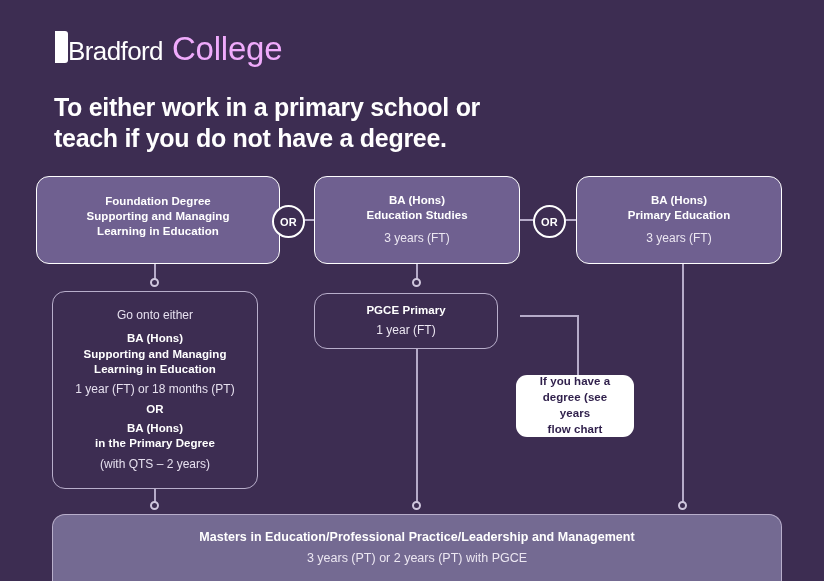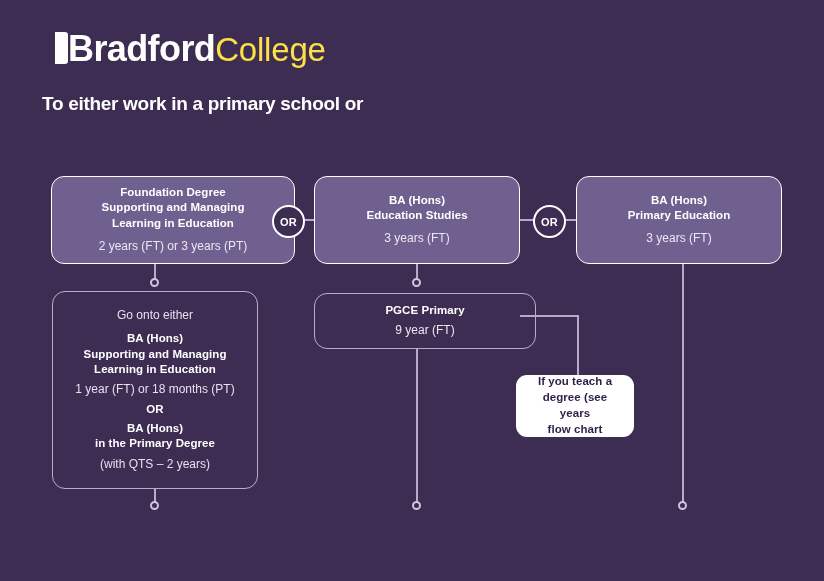--- a/index.html
+++ b/index.html
@@ -34,41 +34,42 @@
     display: inline-block;
     width: 13px;
     height: 32px;
     background: #ffffff;
     border-radius: 0 3px 3px 0;
     margin-right: 1px;
     position: relative;
     top: 3px;
   }
   .logo-bold {
-    font-size: 36px;
-    font-weight: 700;
+    font-size: 26px;
+    font-weight: 400;
     color: #ffffff;
     letter-spacing: -0.6px;
     margin-left: -1px;
   }
   .logo-light {
     font-size: 33px;
     font-weight: 300;
-    color: #fde047;
+    color: #f0abfc;
     letter-spacing: -0.2px;
+    margin-left: 9px;
   }
 
   
   .heading {
     position: absolute;
-    left: 42px;
+    left: 54px;
     top: 92px;
     width: 560px;
     color: #ffffff;
-    font-size: 19px;
+    font-size: 25px;
     font-weight: 700;
     line-height: 1.22;
     letter-spacing: -0.3px;
   }
   .heading .line { display: block; }
 
   
   .box {
     position: absolute;
     box-sizing: border-box;
@@ -101,25 +102,25 @@
   .t-reg {
     font-weight: 400;
     font-size: 12px;
     line-height: 1.4;
     color: #ece7f2;
   }
   .spacer-sm { height: 7px; }
   .spacer-xs { height: 4px; }
 
   
-  #box-foundation { left: 51px;  top: 176px; width: 244px; height: 88px; }
+  #box-foundation { left: 36px;  top: 176px; width: 244px; height: 88px; }
   #box-education  { left: 314px; top: 176px; width: 206px; height: 88px; }
   #box-primary    { left: 576px; top: 176px; width: 206px; height: 88px; }
   #box-goonto     { left: 52px;  top: 291px; width: 206px; height: 198px; }
-  #box-pgce       { left: 314px; top: 293px; width: 222px; height: 56px; }
+  #box-pgce       { left: 314px; top: 293px; width: 184px; height: 56px; }
   #box-callout    { left: 516px; top: 375px; width: 118px; height: 62px; }
   #box-masters    { left: 52px;  top: 514px; width: 730px; height: 67px;
                     border-radius: 13px 13px 0 0; border-bottom: none; }
 
   #box-goonto .t-reg  { font-size: 12px; color: #e6e0ef; }
   #box-goonto .t-bold { font-size: 11.5px; }
 
   #box-masters .t-bold { font-size: 12.5px; }
   #box-masters .t-reg  { font-size: 12.5px; }
 
@@ -167,20 +168,21 @@
 <div id="canvas">
 
   <div class="logo">
     <span class="logo-mark"></span>
       <span class="logo-bold">Bradford</span>
       <span class="logo-light">College</span>
   </div>
 
   <div class="heading">
     <span class="line">To either work in a primary school or</span>
+    <span class="line">teach if you do not have a degree.</span>
   </div>
 
   <div class="hline" style="left:258px; top:219px; width:20px;"></div>
   <div class="hline" style="left:301px; top:219px; width:15px;"></div>
   <div class="hline" style="left:520px; top:219px; width:20px;"></div>
   <div class="hline" style="left:563px; top:219px; width:15px;"></div>
 
   <div class="vline" style="left:154px; top:264px; height:16px;"></div>
   <div class="vline" style="left:416px; top:264px; height:16px;"></div>
   <div class="vline" style="left:682px; top:264px; height:240px;"></div>
@@ -196,21 +198,20 @@
   <div class="ring" style="left:678px; top:501px;"></div>
 
   <div class="hline" style="left:520px; top:315px; width:58px;"></div>
   <div class="vline" style="left:577px; top:315px; height:62px;"></div>
 
   <div class="box filled" id="box-foundation">
     <div class="t-bold">Foundation Degree</div>
     <div class="t-bold">Supporting and Managing</div>
     <div class="t-bold">Learning in Education</div>
     <div class="spacer-sm"></div>
-    <div class="t-reg">2 years (FT) or 3 years (PT)</div>
   </div>
 
   <div class="box filled" id="box-education">
     <div class="t-bold">BA (Hons)</div>
     <div class="t-bold">Education Studies</div>
     <div class="spacer-sm"></div>
     <div class="t-reg">3 years (FT)</div>
   </div>
 
   <div class="box filled" id="box-primary">
@@ -236,23 +237,28 @@
     <div class="spacer-xs"></div>
     <div class="t-bold">BA (Hons)</div>
     <div class="t-bold">in the Primary Degree</div>
     <div class="spacer-xs"></div>
     <div class="t-reg">(with QTS – 2 years)</div>
   </div>
 
   <div class="box outline" id="box-pgce">
     <div class="t-bold">PGCE Primary</div>
     <div class="spacer-xs"></div>
-    <div class="t-reg">9 year (FT)</div>
+    <div class="t-reg">1 year (FT)</div>
   </div>
 
   <div class="box callout" id="box-callout">
-    <div class="t-bold">If you teach a</div>
+    <div class="t-bold">If you have a</div>
     <div class="t-bold">degree (see years</div>
     <div class="t-bold">flow chart</div>
   </div>
 
+  <div class="box master" id="box-masters">
+    <div class="t-bold">Masters in Education/Professional Practice/Leadership and Management</div>
+    <div class="spacer-xs"></div>
+    <div class="t-reg">3 years (PT) or 2 years (PT) with PGCE</div>
+  </div>
 
 </div>
 
 </body></html>

